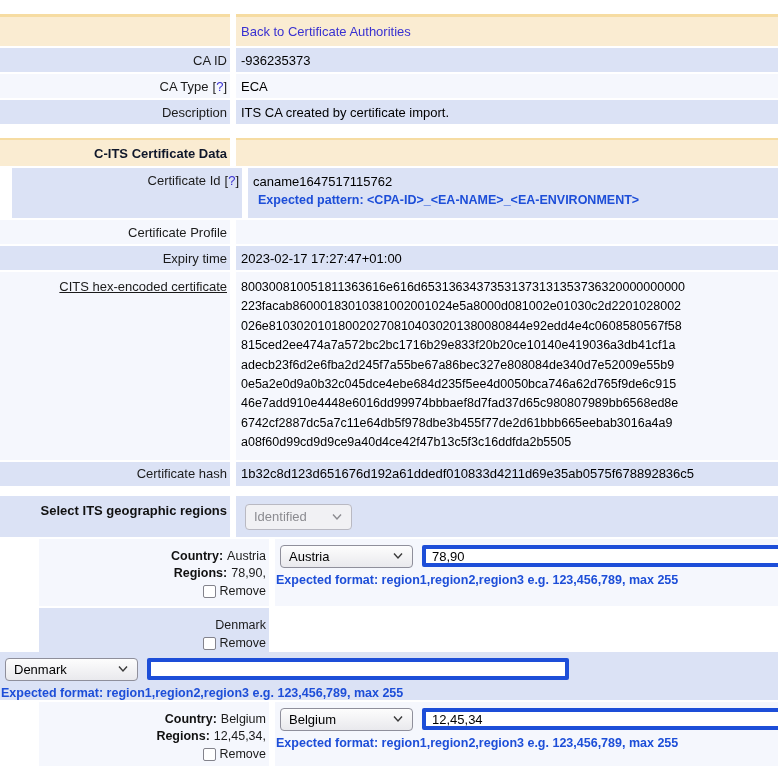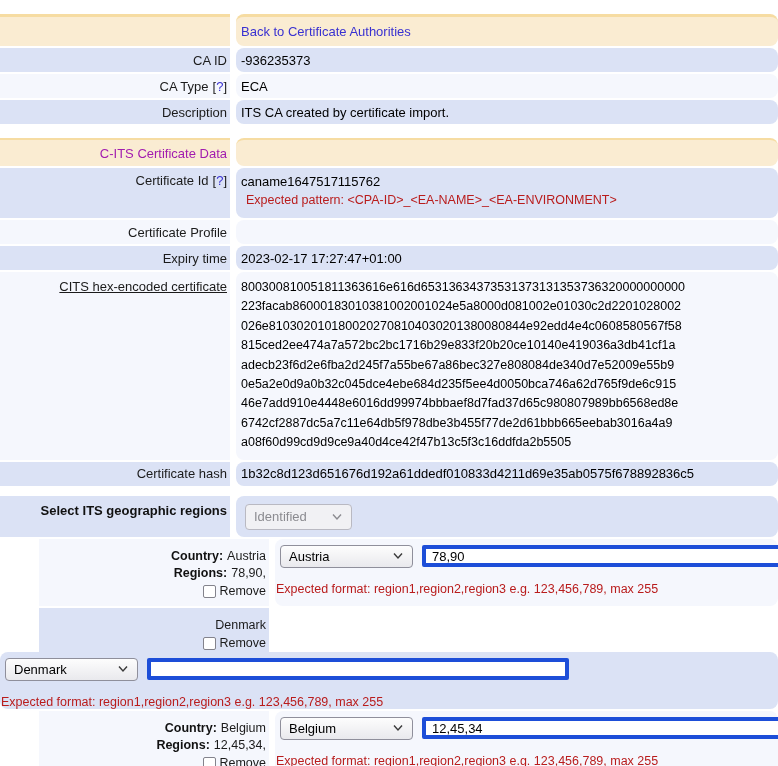--- a/index.html
+++ b/index.html
@@ -9,49 +9,49 @@
     font-size:13px; color:#000;
   }
   .page { padding-top:14px; }
 
   .row { display:flex; margin-bottom:2px; }
   .cell-l {
     width:230px; flex:none; margin-right:6px; box-sizing:border-box;
     display:flex; justify-content:flex-end; align-items:center;
     text-align:right; padding-right:3px; color:#1b1b1b;
   }
-  .cell-r { flex:1; box-sizing:border-box; display:flex; align-items:center; padding-left:5px; min-width:0;border-radius:8px; }
+  .cell-r { flex:1; box-sizing:border-box; display:flex; align-items:center; padding-left:5px; min-width:0; }
 
   .blue  > .cell-l, .blue  > .cell-r { background:#DBE2F5; }
   .pale  > .cell-l, .pale  > .cell-r { background:#F5F7FD; }
   .beige > .cell-l, .beige > .cell-r { background:#FAECD2; border-top:2px solid #F6DCA2; }
 
   .row-top > .cell-l, .row-top > .cell-r { border-top-width:3px; }
   .row-top { min-height:32px; }
   .h24 { min-height:24px; }
   .h28 { min-height:28px; }
   .bot-border > .cell-l, .bot-border > .cell-r { border-bottom:2px solid #F6DCA2; }
 
   .spacer12 { height:12px; }
   .spacer8  { height:8px; }
 
   a.link { color:#3931D1; text-decoration:none; cursor:pointer; }
   .qhelp { margin-left:4px; }
   .qhelp a { color:#3931D1; text-decoration:none; }
 
-  .section-title { color:#a21caf; font-weight:normal; }
+  .section-title { color:#0f172a; font-weight:bold; }
 
   .top-align { align-items:flex-start; }
-  .pt5 { padding-top:5px; }
+  .pt5 { padding-top:5px;margin-left:12px; }
   .pt7 { padding-top:7px; }
 
   .col { flex-direction:column; align-items:flex-start; justify-content:flex-start; }
   .col.cell-l { align-items:flex-end; }
 
-  .hint { color:#b91c1c; font-size:12.5px; }
+  .hint { color:#1d4ed8; font-size:12.5px;font-weight:bold; }
   .cert-id-row { min-height:44px; }
   .cert-id-row .cell-r { padding-top:6px; padding-bottom:11px; }
   .cert-id-row .hint { margin-left:5px; margin-top:4px; }
 
   .hex { white-space:pre-line; line-height:19.4px; font-size:12.5px; padding:6px 0 7px 0; }
   .hex-row .cell-l { line-height:16px;text-decoration:underline; }
 
   
   .row-regiontype { min-height:41px; }
   .row-regiontype .cell-l { font-weight:bold; color:#111; }
@@ -67,21 +67,21 @@
   .sp { margin-left:4px; }
   .lbl-line { white-space:nowrap; }
   .remove-line { display:flex; align-items:center; margin-top:1px; }
   .cb {
     width:13px; height:13px; box-sizing:border-box; flex:none;
     border:1px solid #83838C; border-radius:2px; background:#fff; margin-right:3px;
     cursor:pointer;
   }
 
   .controls { display:flex; align-items:center; margin:6px 0 2px 5px; }
-  .region-hint { margin:12px 0 0 1px; }
+  .region-hint { margin:3px 0 0 1px; }
 
   .sel {
     display:inline-flex; align-items:center; justify-content:space-between;
     width:133px; height:23px; box-sizing:border-box;
     background:linear-gradient(#fdfdfd,#e9e9ed);
     border:1px solid #8F8F9B; border-radius:4px;
     padding:0 8px; cursor:pointer; white-space:nowrap;
   }
   .sel svg { flex:none; margin-left:6px; }
   .sel-disabled {

